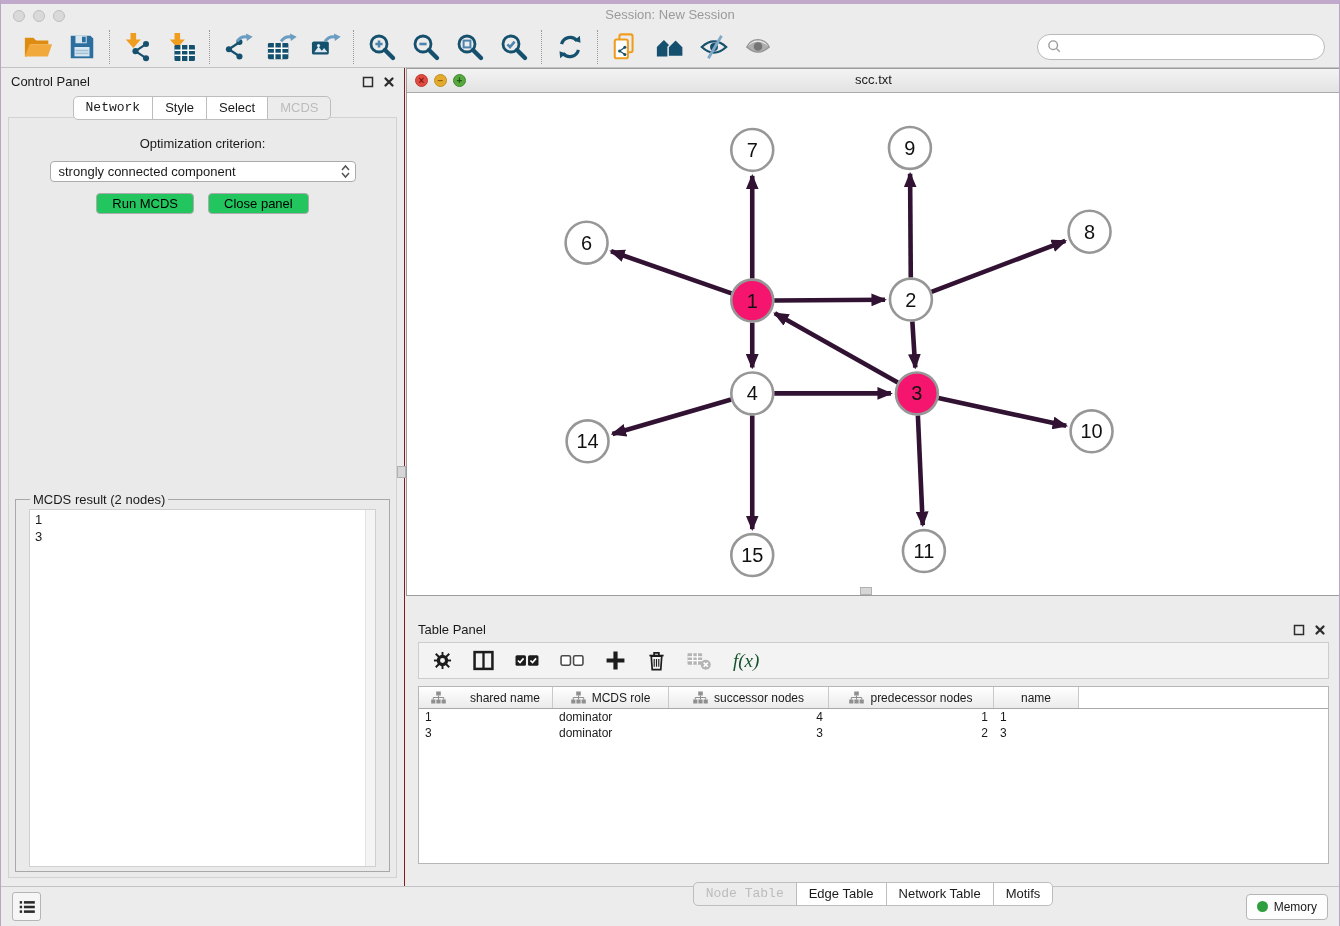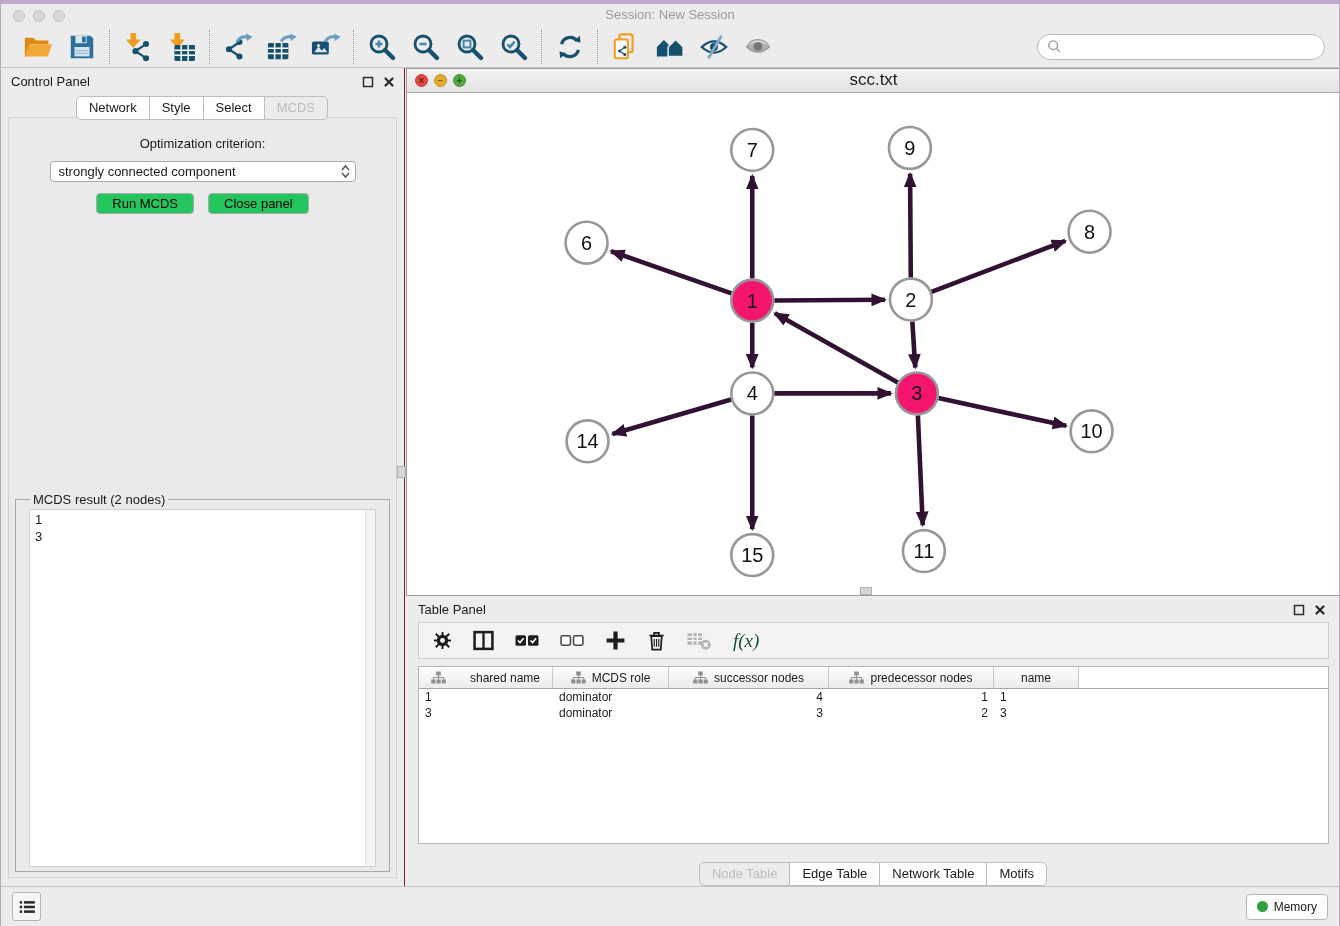--- a/index.html
+++ b/index.html
@@ -33,21 +33,21 @@
   
   .control-panel{left:0;top:68px;width:404px;height:818px;background:#ececec;border-right:1px solid #7f1d1d;box-sizing:border-box;}
   .panel-header{position:relative;height:24px;}
   .panel-title{position:absolute;left:10px;top:6px;font-size:13px;}
   .panel-header-icons{position:absolute;right:8px;top:6px;display:flex;gap:6px;align-items:center;}
   .ph-icon{width:15px;height:15px;display:flex;align-items:center;justify-content:center;}
   .ph-icon svg{width:14px;height:14px;}
 
   .seg-tabs{display:flex;justify-content:center;position:relative;z-index:2;}
   .seg-tab{font-size:13px;padding:3px 12px 4px;background:#fff;border:1px solid #bdbdbd;margin-left:-1px;white-space:nowrap;}
-  .seg-tab:first-child{border-radius:5px 0 0 5px;}
+  .seg-tab:first-child{border-radius:5px 0 0 5px;font-family:Liberation Mono, monospace;}
   .seg-tab:last-child{border-radius:0 5px 5px 0;}
   .seg-tab.active{background:#ececec;color:#bcbcbc;}
 
   .cp-tabs-row{position:absolute;left:0;right:0;top:28px;}
   .cp-content{position:absolute;left:7px;right:7px;top:49px;bottom:8px;border:1px solid #d2d2d2;background:#eaeaea;}
   .opt-label{margin-top:18px;text-align:center;font-size:13px;}
   .criterion{margin:10px auto 0;width:306px;height:21px;background:#fff;border:1px solid #ababab;border-radius:4px;
              display:flex;align-items:center;padding:0 4px 0 8px;box-sizing:border-box;font-size:13px;}
   .criterion-value{flex:1;}
   .criterion svg{width:11px;height:15px;}
@@ -61,28 +61,28 @@
   .result-scroll{position:absolute;right:0;top:0;bottom:0;width:9px;background:#f4f4f4;border-left:1px solid #e4e4e4;}
 
   
   .network-window{left:405px;top:68px;width:935px;height:528px;background:#fff;border:1px solid #9c9c9c;box-sizing:border-box;}
   .nw-titlebar{position:relative;height:23px;background:linear-gradient(#f3f3f3,#e3e3e3);border-bottom:1px solid #ababab;}
   .tl{position:absolute;top:5px;width:13px;height:13px;border-radius:50%;box-sizing:border-box;
       font-weight:bold;font-size:10px;line-height:12px;text-align:center;}
   .tl-close{left:8px;background:#e04b41;border:1px solid #c23b33;color:#7b1710;}
   .tl-min{left:27px;background:#e3aa2d;border:1px solid #c38f20;color:#8a6210;}
   .tl-max{left:46px;background:#57a93f;border:1px solid #418a2d;color:#235c14;}
-  .nw-title{text-align:center;font-size:17px;line-height:21px;}
+  .nw-title{text-align:center;font-size:13px;line-height:21px;}
   .nw-canvas{position:absolute;left:0;right:0;top:23px;bottom:0;}
   .nw-canvas svg{width:100%;height:100%;display:block;}
 
   .splitter-handle{background:#d6d6d6;border:1px solid #b1b1b1;box-sizing:border-box;}
 
   
-  .table-panel{left:405px;top:596px;width:935px;height:290px;background:#ececec;}
+  .table-panel{left:405px;top:616px;width:935px;height:290px;background:#ececec;}
   .tp-toolbar{margin:2px 12px 0;height:37px;background:#f3f3f3;border:1px solid #cdcdcd;
               display:flex;align-items:center;gap:21px;padding:0 14px;box-sizing:border-box;}
   .tp-tool{display:flex;align-items:center;justify-content:center;}
   .tp-tool svg{display:block;}
   .fx-text{font-family:"Liberation Serif","DejaVu Serif",serif;font-style:italic;font-size:19px;color:#14532d;}
   .tp-table{margin:7px 12px 0;height:178px;background:#fff;border:1px solid #b6b6b6;box-sizing:border-box;overflow:hidden;}
   .tp-thead{display:flex;height:21px;border-bottom:1px solid #a8a8a8;font-size:12px;}
   .tp-th{display:flex;align-items:center;justify-content:center;gap:6px;border-right:1px solid #c9c9c9;
          box-sizing:border-box;background:linear-gradient(#ffffff,#ebebeb);}
   .tp-th svg{width:15px;height:13px;}

